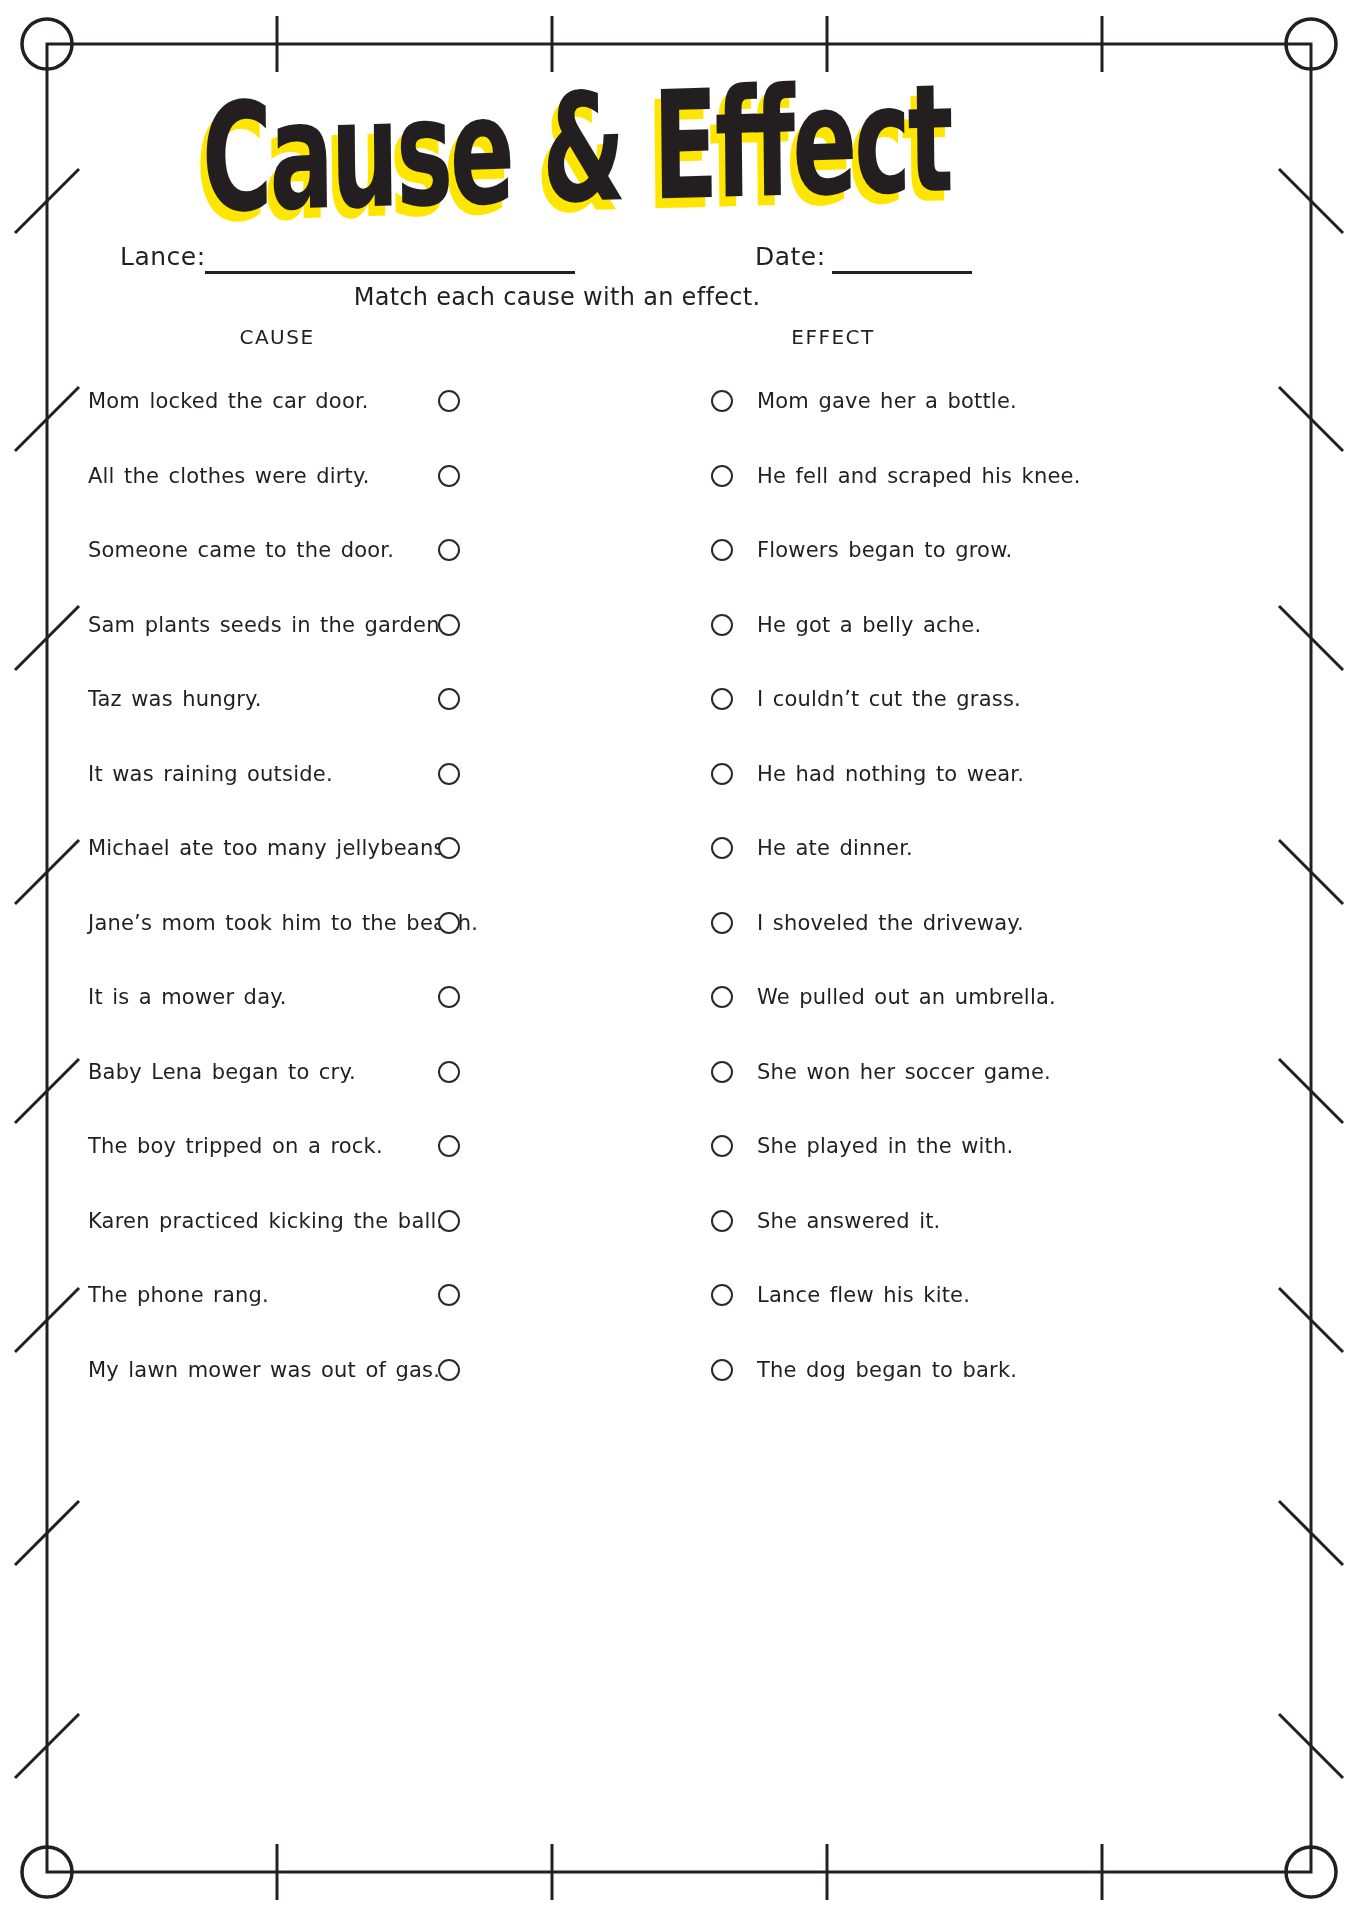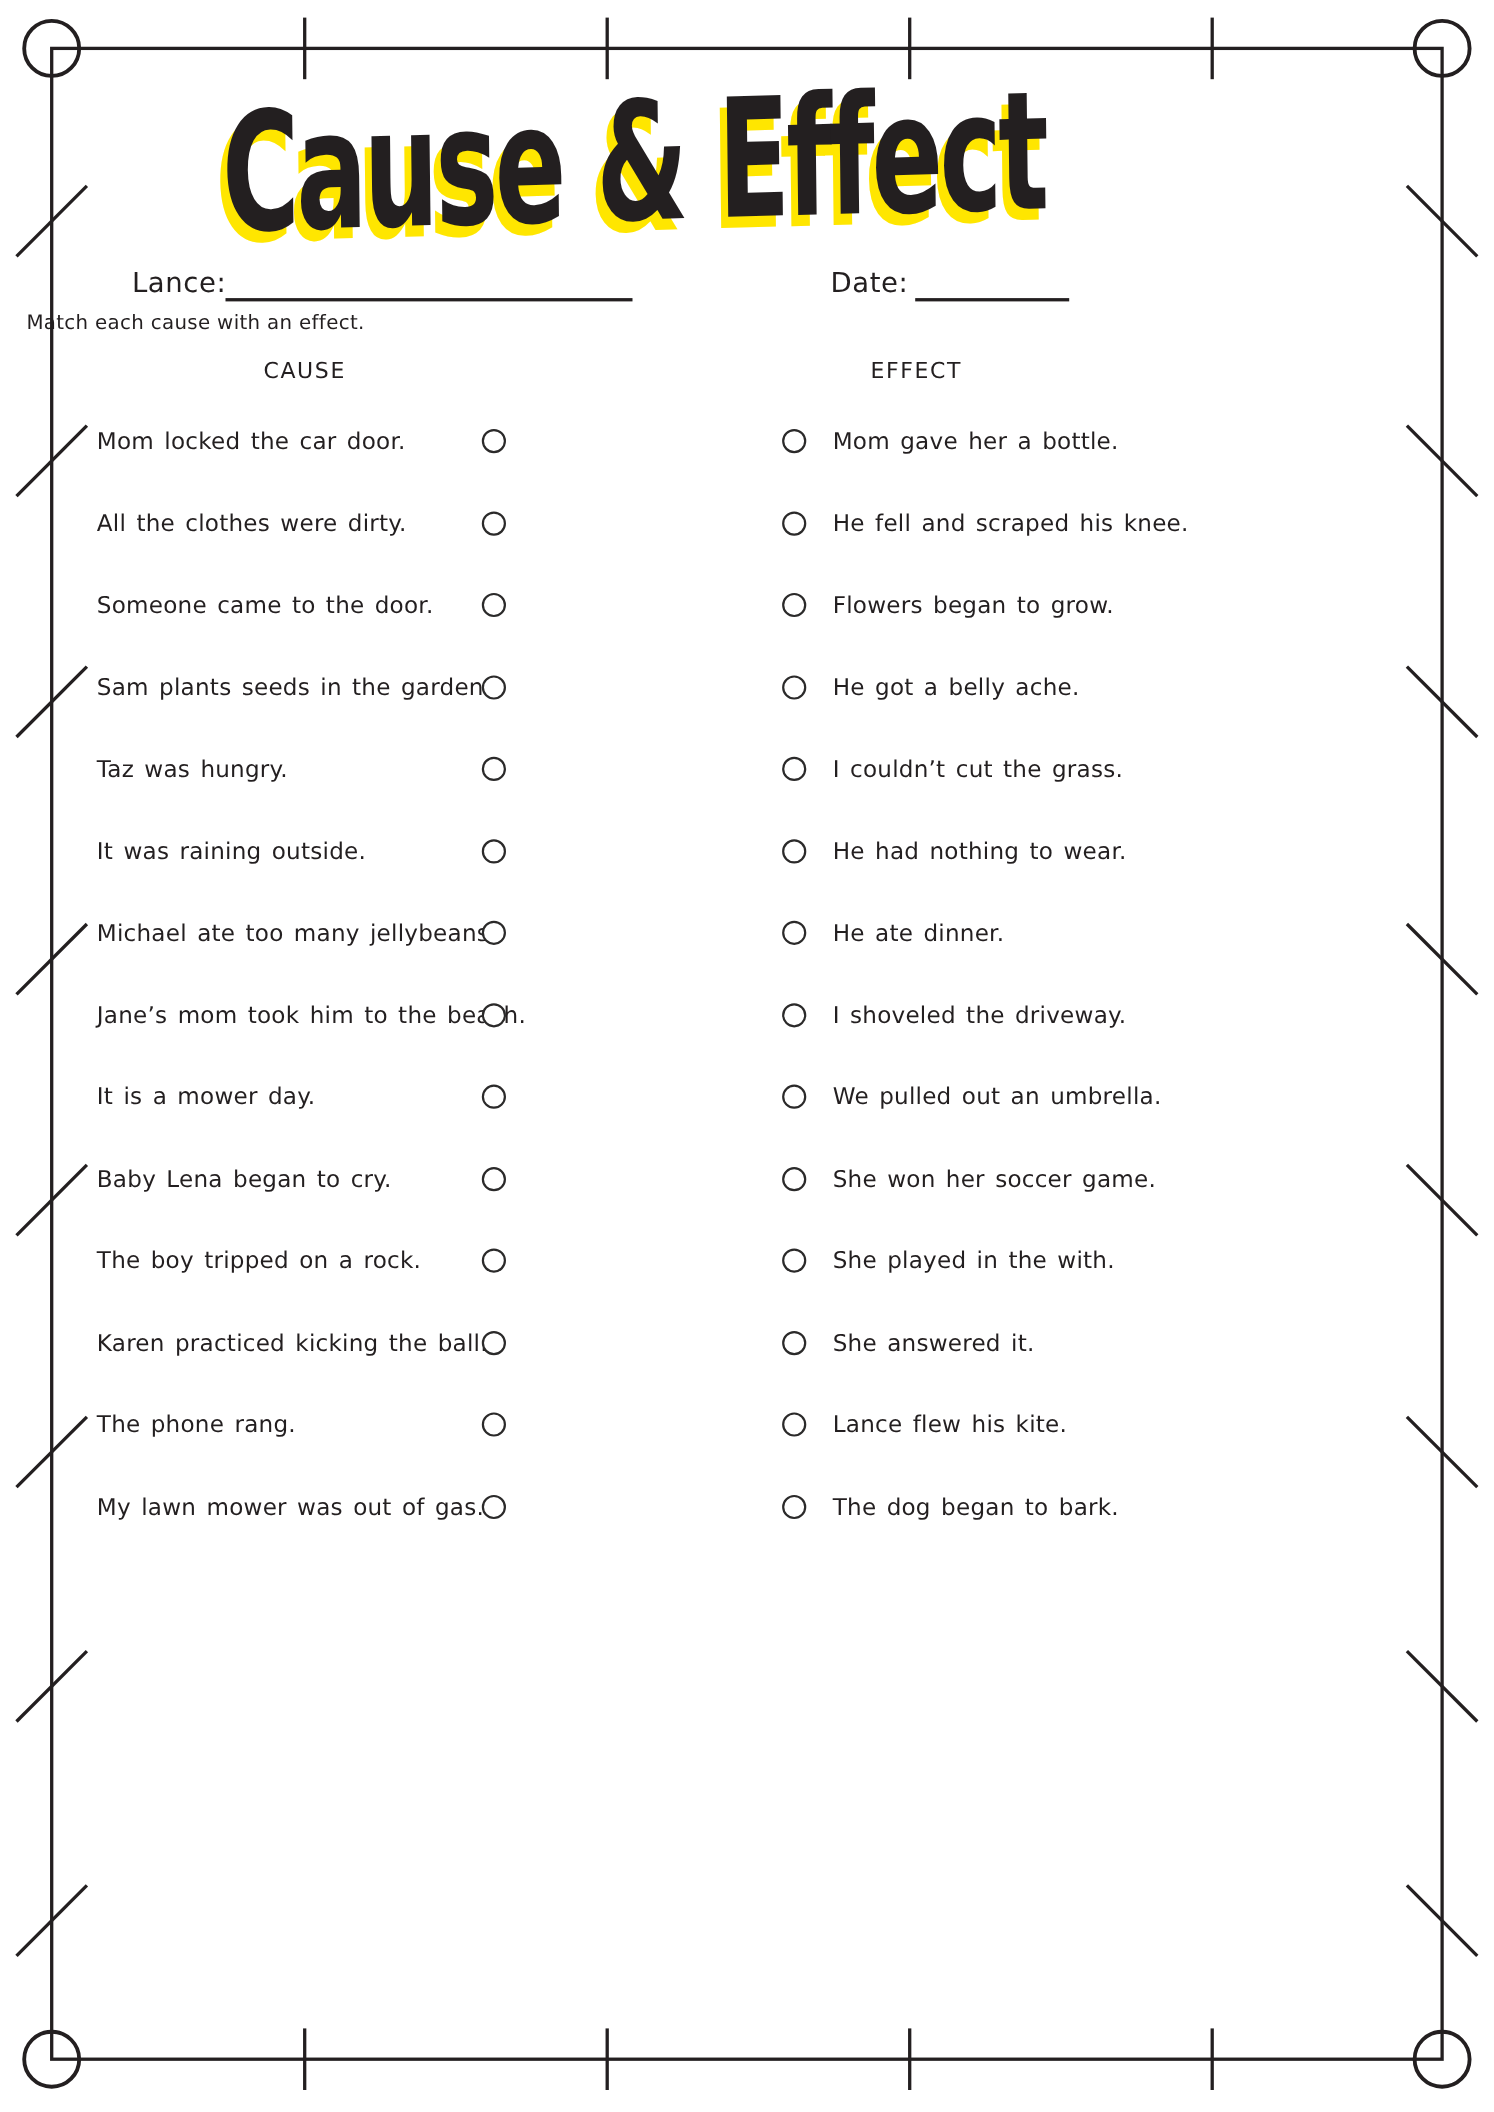--- a/index.html
+++ b/index.html
@@ -38,23 +38,23 @@
   .name-label{left:120px;top:242px;}
   .date-label{left:755px;top:242px;}
   .writing-line{
     position:absolute;height:0;border-bottom:3px solid var(--ink);
   }
   .name-line{left:205px;top:271px;width:370px;}
   .date-line{left:832px;top:271px;width:140px;}
 
   .instruction{
     position:absolute;left:0;top:283px;width:1114px;
-    font-size:18px;
+    text-align:center;
+    font-size:24px;
     letter-spacing:0.3px;
-    padding-left:24px;
   }
 
   .col-header{
     position:absolute;top:325px;width:240px;
     text-align:center;
     font-size:20px;
     letter-spacing:1.5px;
   }
   .cause-header{left:157px;}
   .effect-header{left:713px;}

